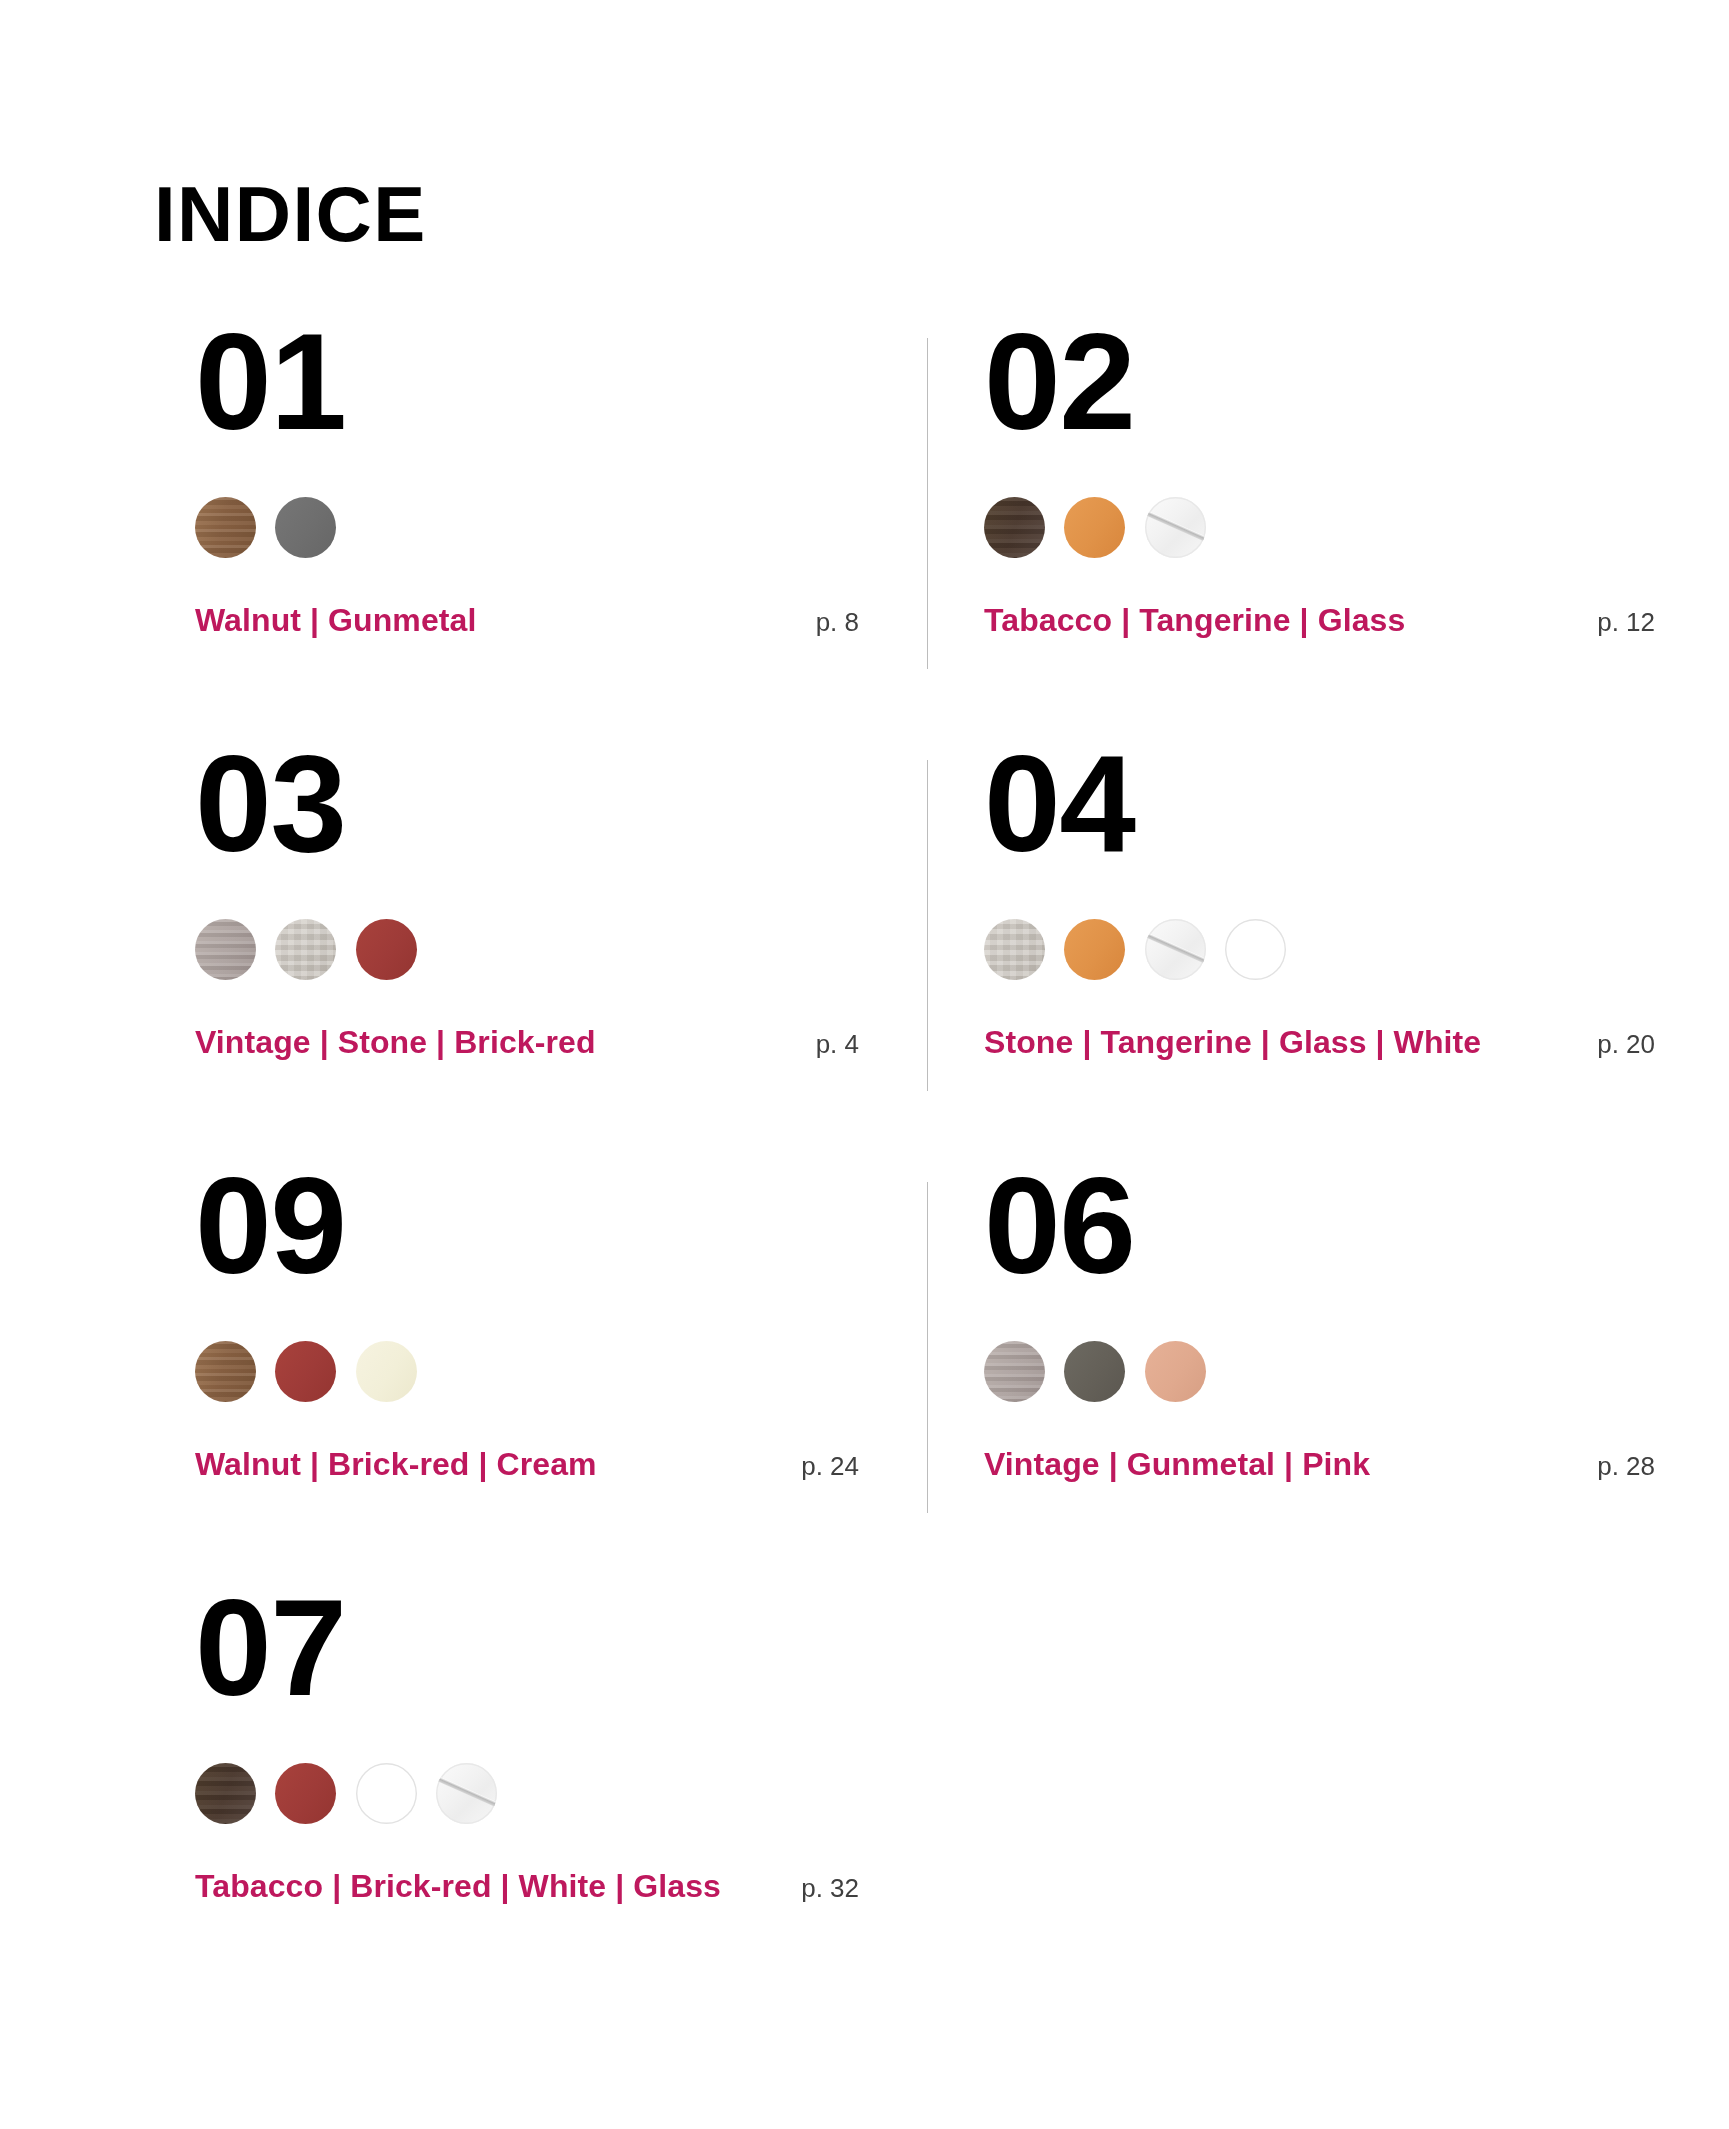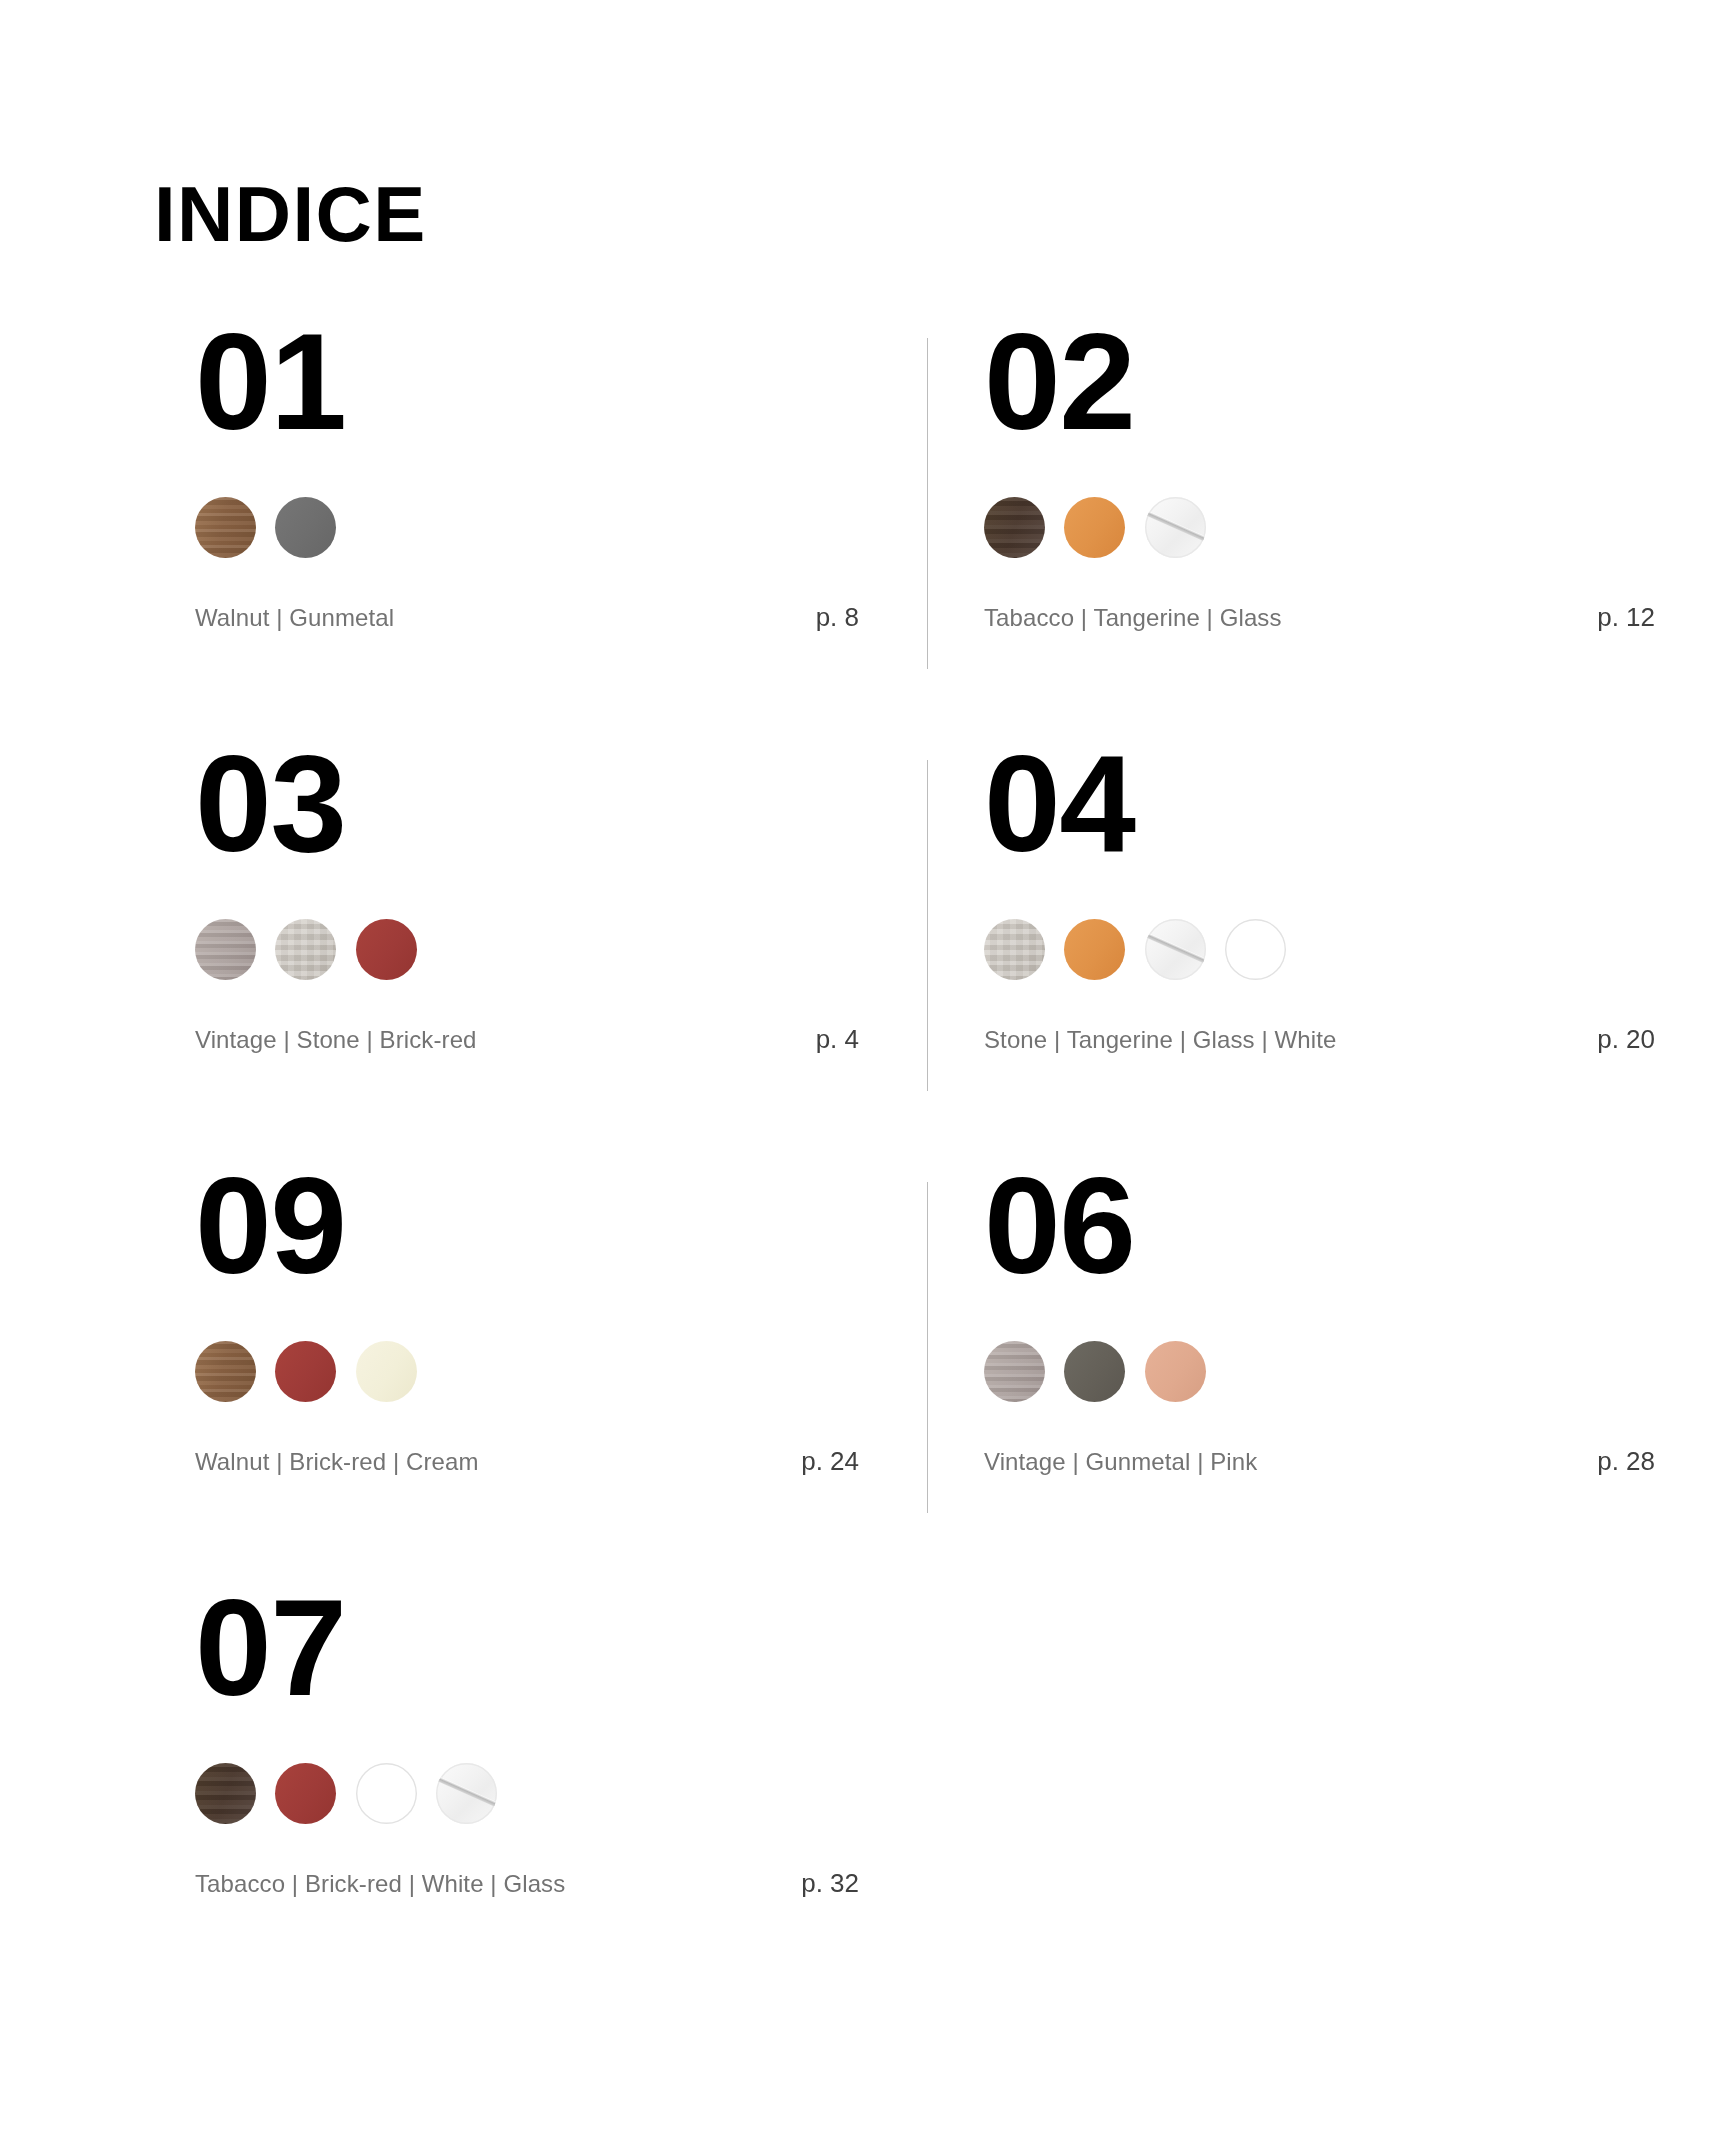--- a/index.html
+++ b/index.html
@@ -172,24 +172,24 @@
     display: flex;
     align-items: baseline;
     justify-content: space-between;
   }
   .entry.col-right .entry-caption {
     left: 76px;
     width: 671px;
   }
 
   .entry-materials {
-    font-size: 24px;
-    font-weight: 400;
+    font-size: 32px;
+    font-weight: 700;
     letter-spacing: 0.1px;
-    color: #737373;
+    color: #be185d;
     white-space: nowrap;
   }
   .entry-page {
     font-size: 26px;
     font-weight: 400;
     color: #404040;
     white-space: nowrap;
   }
 </style>
 </head>

